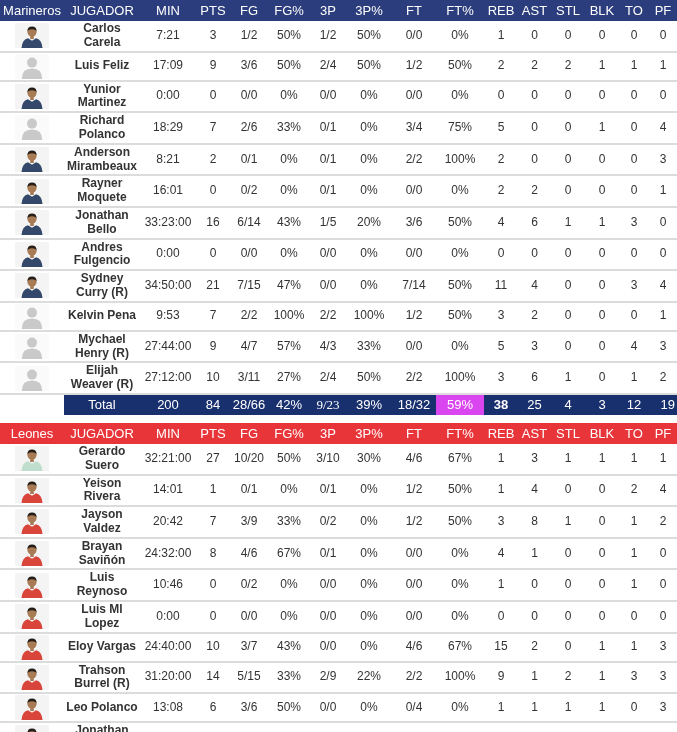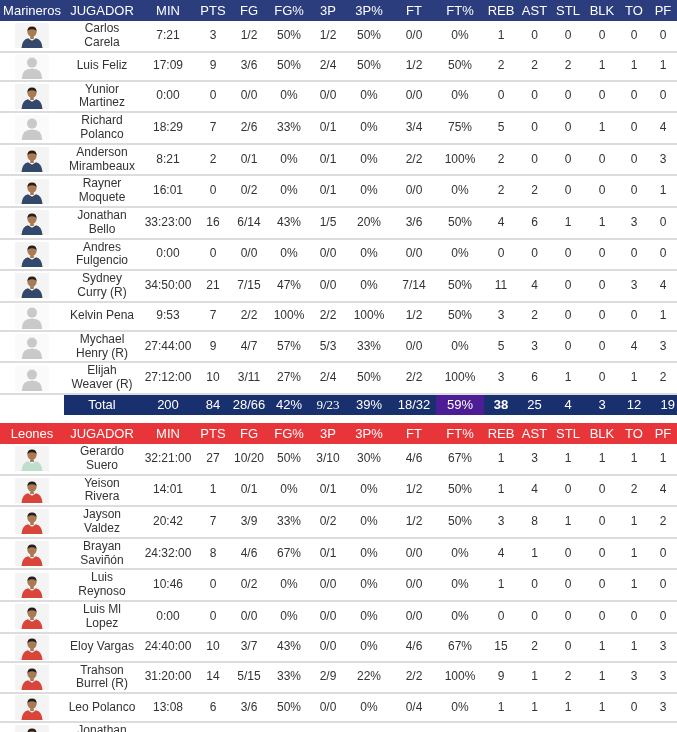--- a/index.html
+++ b/index.html
@@ -31,21 +31,21 @@
     color: #333333;
     padding: 1px 2px;
     border-bottom: 2px solid #dcdcdc;
     background: #ffffff;
     line-height: 1.15;
     vertical-align: middle;
     overflow: hidden;
   }
   table.t0 tbody td { height: 27px; }
   table.t1 tbody td { height: 26px; }
-  td.name-cell { font-size: 12px; }
+  td.name-cell { font-size: 12px; font-weight: bold; }
   tfoot td {
     height: 21px;
     color: #ffffff;
     font-size: 13px;
     text-align: center;
     padding: 0 2px;
     white-space: nowrap;
     overflow: hidden;
   }
   tfoot td.blank { background: #ffffff; }
@@ -336,21 +336,21 @@
           <td><span class="avatar"><svg width="34" height="25" viewBox="0 0 34 25" xmlns="http://www.w3.org/2000/svg">
                 <rect width="34" height="25" fill="#fafafa"></rect>
                 <circle cx="17" cy="8.6" r="5" fill="#c9c9c9"></circle>
                 <path d="M6.8 25 Q6.8 14.6 17 14.6 Q27.2 14.6 27.2 25 Z" fill="#c9c9c9"></path>
               </svg></span></td>
           <td class="name-cell">Mychael Henry (R)</td>
           <td>27:44:00</td>
           <td>9</td>
           <td>4/7</td>
           <td>57%</td>
-          <td>5/3</td>
+          <td>4/3</td>
           <td>33%</td>
           <td>0/0</td>
           <td>0%</td>
           <td>5</td>
           <td>3</td>
           <td>0</td>
           <td>0</td>
           <td>4</td>
           <td>3</td>
         </tr>
@@ -381,21 +381,21 @@
       <tr>
         <td class="blank"></td>
         <td style="background: rgb(25, 48, 110); margin-left: 40px;">Total</td>
         <td style="background: rgb(25, 48, 110);">200</td>
         <td style="background: rgb(25, 48, 110);">84</td>
         <td style="background: rgb(25, 48, 110);">28/66</td>
         <td style="background: rgb(25, 48, 110);">42%</td>
         <td style="background: rgb(25, 48, 110); font-family: Liberation Serif, serif;">9/23</td>
         <td style="background: rgb(25, 48, 110);">39%</td>
         <td style="background: rgb(25, 48, 110);">18/32</td>
-        <td style="background: #4c1d95;">59%</td>
+        <td style="background: #d946ef;">59%</td>
         <td style="background: rgb(25, 48, 110); font-weight: bold;">38</td>
         <td style="background: rgb(25, 48, 110);">25</td>
         <td style="background: rgb(25, 48, 110);">4</td>
         <td style="background: rgb(25, 48, 110);">3</td>
         <td style="background: rgb(25, 48, 110);">12</td>
         <td style="background: rgb(25, 48, 110); text-align: right;">19</td>
       </tr>
     </tfoot>
   </table>
 

